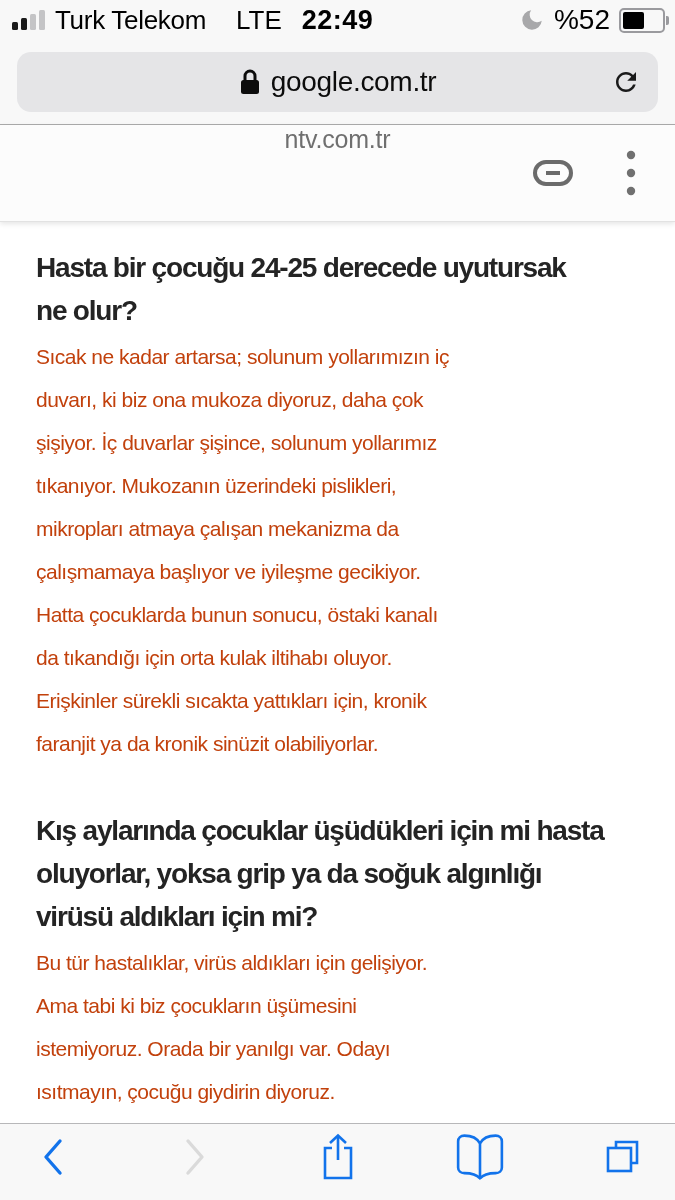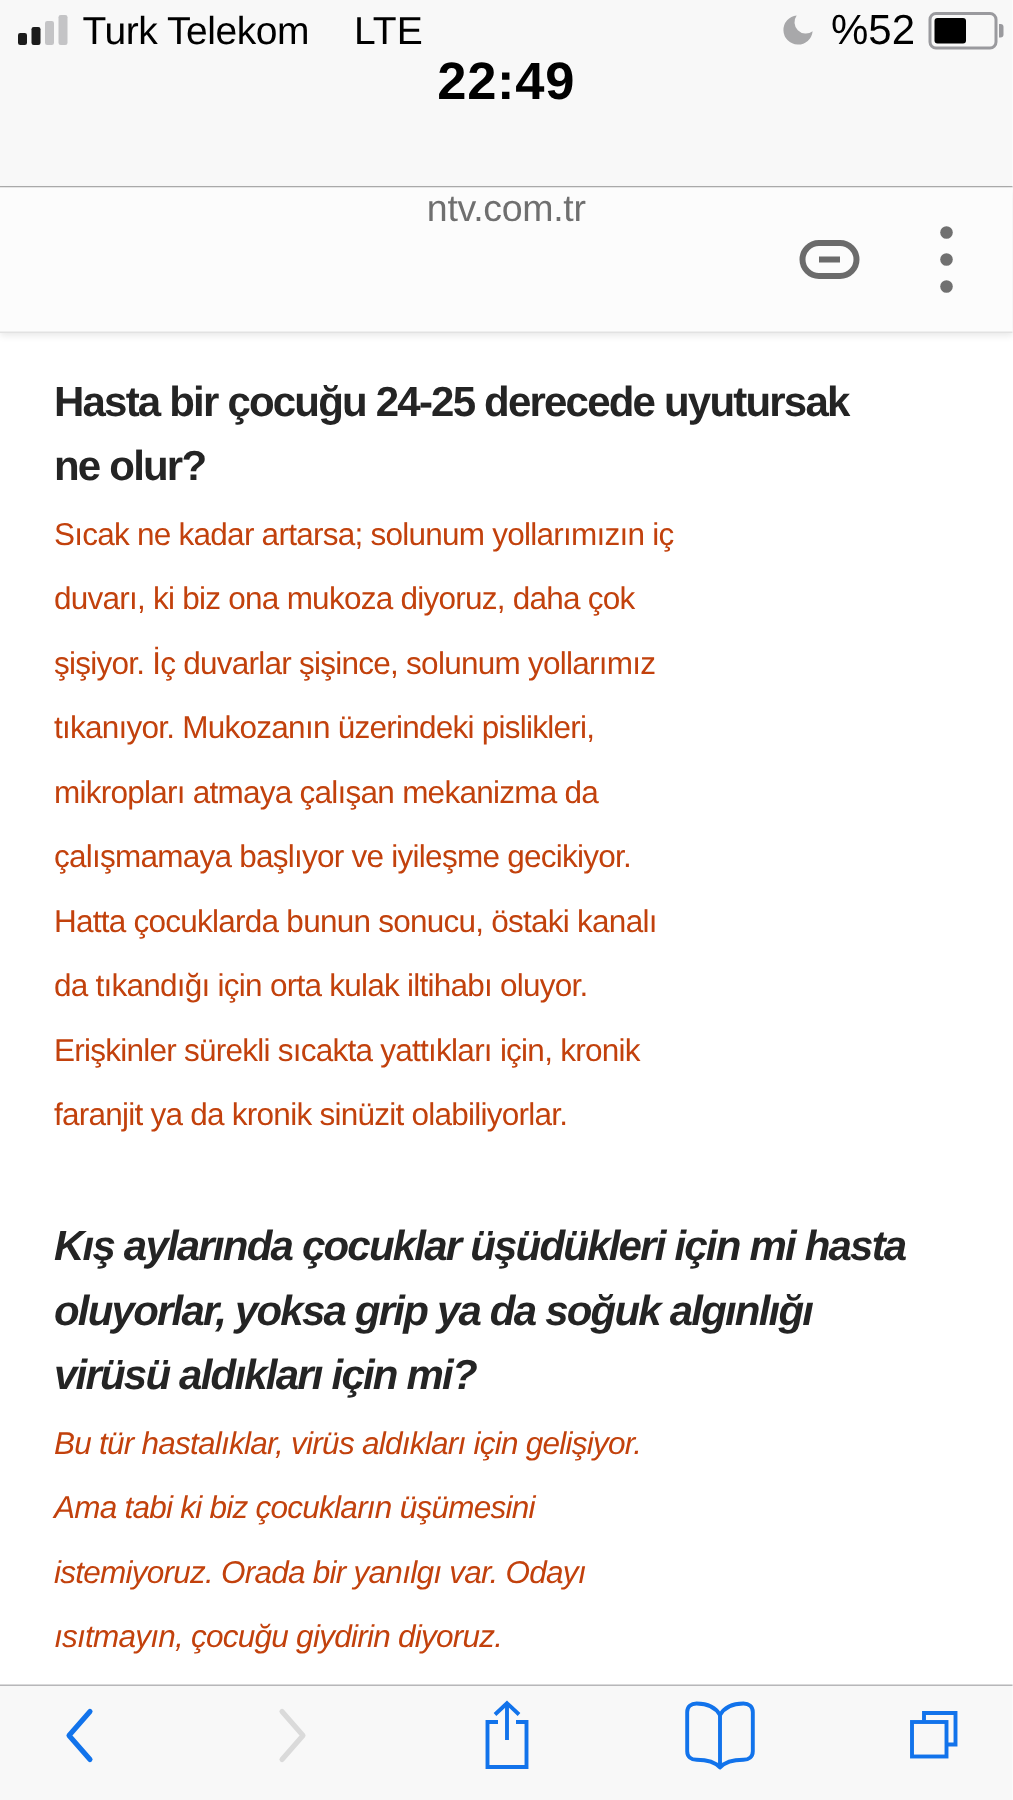--- a/index.html
+++ b/index.html
@@ -11,21 +11,21 @@
   .top-chrome{height:124px;background:#f8f8f8;border-bottom:1px solid #ababab;flex:0 0 auto;}
   .statusbar{height:40px;position:relative;font-size:26px;color:#000;}
   .sb-left{position:absolute;left:12px;top:0;height:40px;display:flex;align-items:center;gap:10px;text-align:right;}
   .signal{display:flex;align-items:flex-end;gap:3px;height:22px;padding-bottom:2px;}
   .signal i{display:block;width:6px;border-radius:1.5px;}
   .signal .on{background:#1b1b1b;}
   .signal .off{background:#c4c4c6;}
   .carrier{letter-spacing:-0.3px;}
   .lte{margin-left:20px;}
   .sb-time{position:absolute;left:0;right:0;top:0;height:40px;display:flex;align-items:center;
-           justify-content:center;font-weight:bold;font-size:35px;letter-spacing:0.5px;margin-top:35px;}
+           justify-content:center;font-weight:bold;font-size:27px;letter-spacing:0.5px;}
   .sb-right{position:absolute;right:10px;top:0;height:40px;display:flex;align-items:center;gap:9px;}
   .battery{position:relative;width:42px;height:21px;border:2px solid #9a9a9e;border-radius:5px;
            background:#f8f8f8;}
   .battery .fill{position:absolute;left:2px;top:2px;bottom:2px;width:50%;background:#000;border-radius:2px;}
   .battery .nub{position:absolute;right:-6px;top:6px;width:3px;height:9px;background:#9a9a9e;
                 border-radius:0 2px 2px 0;}
   .urlrow{height:84px;display:flex;align-items:center;justify-content:center;}
   .urlpill{position:relative;width:641px;height:60px;background:#e5e5e7;border-radius:14px;
            display:flex;align-items:center;justify-content:center;gap:10px;}
   .urltext{font-size:28px;color:#0c0c0c;letter-spacing:-0.3px;}
@@ -38,21 +38,21 @@
        justify-content:center;flex:0 0 auto;z-index:2;}
   .amp-site{font-size:25px;color:#6f6f6f;letter-spacing:-0.2px;}
   .amp-actions{position:absolute;right:22px;top:0;height:96px;display:flex;align-items:center;gap:34px;}
   .icon-btn{width:44px;height:44px;display:flex;align-items:center;justify-content:center;cursor:pointer;}
 
   
   .content{flex:1 1 auto;background:#fff;padding:24px 16px 0 36px;overflow:hidden;}
   .prelines{white-space:pre-line;}
   .h{font-size:28px;font-weight:bold;color:#242424;line-height:43px;letter-spacing:-1.2px;margin:0;}
   .p{font-size:21px;color:#c2410c;line-height:43px;letter-spacing:-0.5px;margin:3px 0 0 0;}
-  .section2{margin-top:44px;font-style:italic;}
+  .section2{margin-top:44px;}
 
   
   .toolbar{height:66px;background:#f8f8f8;border-top:1px solid #b7b7b9;flex:0 0 auto;
            display:flex;align-items:center;justify-content:space-between;padding:0 18px 10px 18px;}
   .tb-btn{width:70px;height:56px;display:flex;align-items:center;justify-content:center;cursor:pointer;}
   svg{display:block;}
 </style>
 </head>
 <body>
 
@@ -78,20 +78,36 @@
           </svg>
         </span>
         <span style="font-size:28px;">%52</span>
         <span class="battery">
           <span class="fill"></span>
             <span class="nub"></span>
         </span>
       </div>
     </div>
 
+    <div class="urlrow">
+      <div class="urlpill">
+        <span>
+          <svg width="22" height="28" viewBox="0 0 22 28">
+            <rect x="2" y="12" width="18" height="14" rx="2.5" fill="#0c0c0c"></rect>
+            <path d="M6 13 V8 a5 5 0 0 1 10 0 V13" fill="none" stroke="#0c0c0c" stroke-width="3"></path>
+          </svg>
+        </span>
+        <span class="urltext">google.com.tr</span>
+        <span class="refresh">
+          <svg width="30" height="30" viewBox="0 0 24 24">
+            <path d="M17.65 6.35C16.2 4.9 14.21 4 12 4c-4.42 0-7.99 3.58-8 8s3.57 8 7.99 8c3.73 0 6.84-2.55 7.73-6h-2.08c-.82 2.33-3.04 4-5.65 4c-3.31 0-6-2.69-6-6s2.69-6 6-6c1.66 0 3.14.69 4.22 1.78L13 11h7V4l-2.35 2.35z" fill="#1a1a1a"></path>
+          </svg>
+        </span>
+      </div>
+    </div>
   </div>
 
   <div class="amp">
     <span class="amp-site">ntv.com.tr</span>
     <div class="amp-actions">
       <span class="icon-btn">
         <svg width="42" height="28" viewBox="0 0 42 28">
           <rect x="3" y="3" width="36" height="22" rx="11" fill="none" stroke="#6b6b6b" stroke-width="4"></rect>
           <line x1="14" y1="14" x2="28" y2="14" stroke="#6b6b6b" stroke-width="4"></line>
         </svg>

